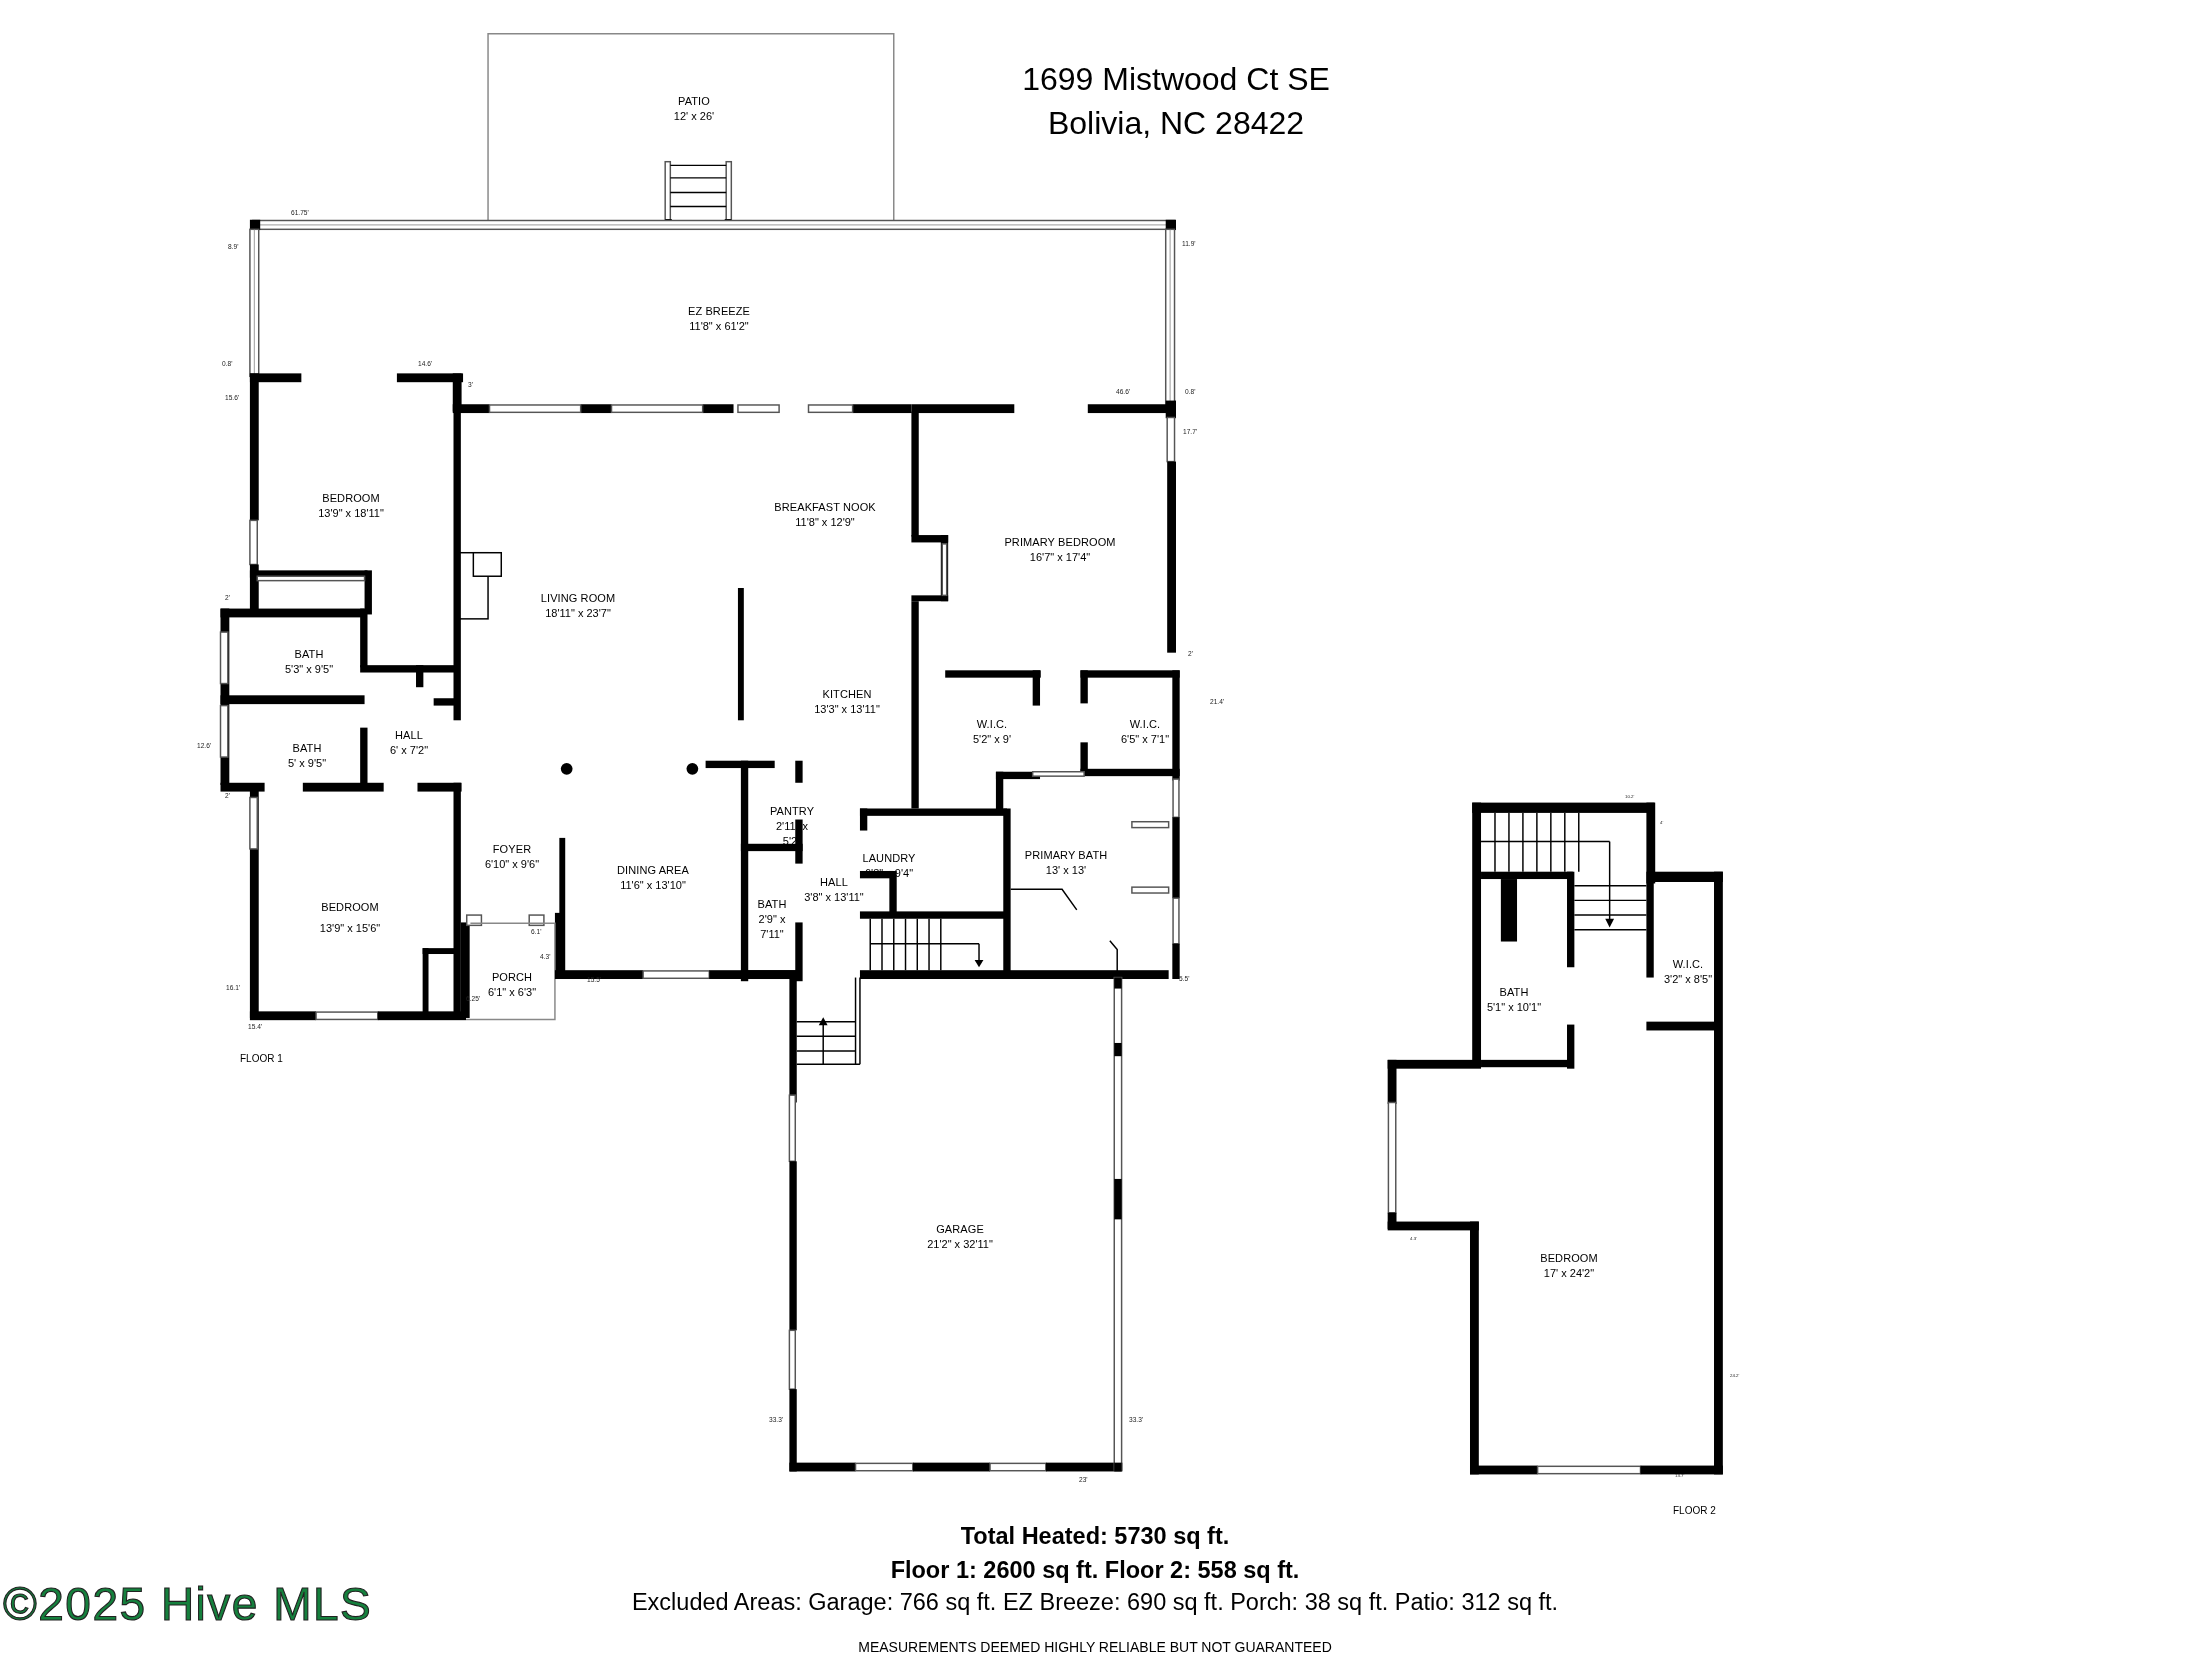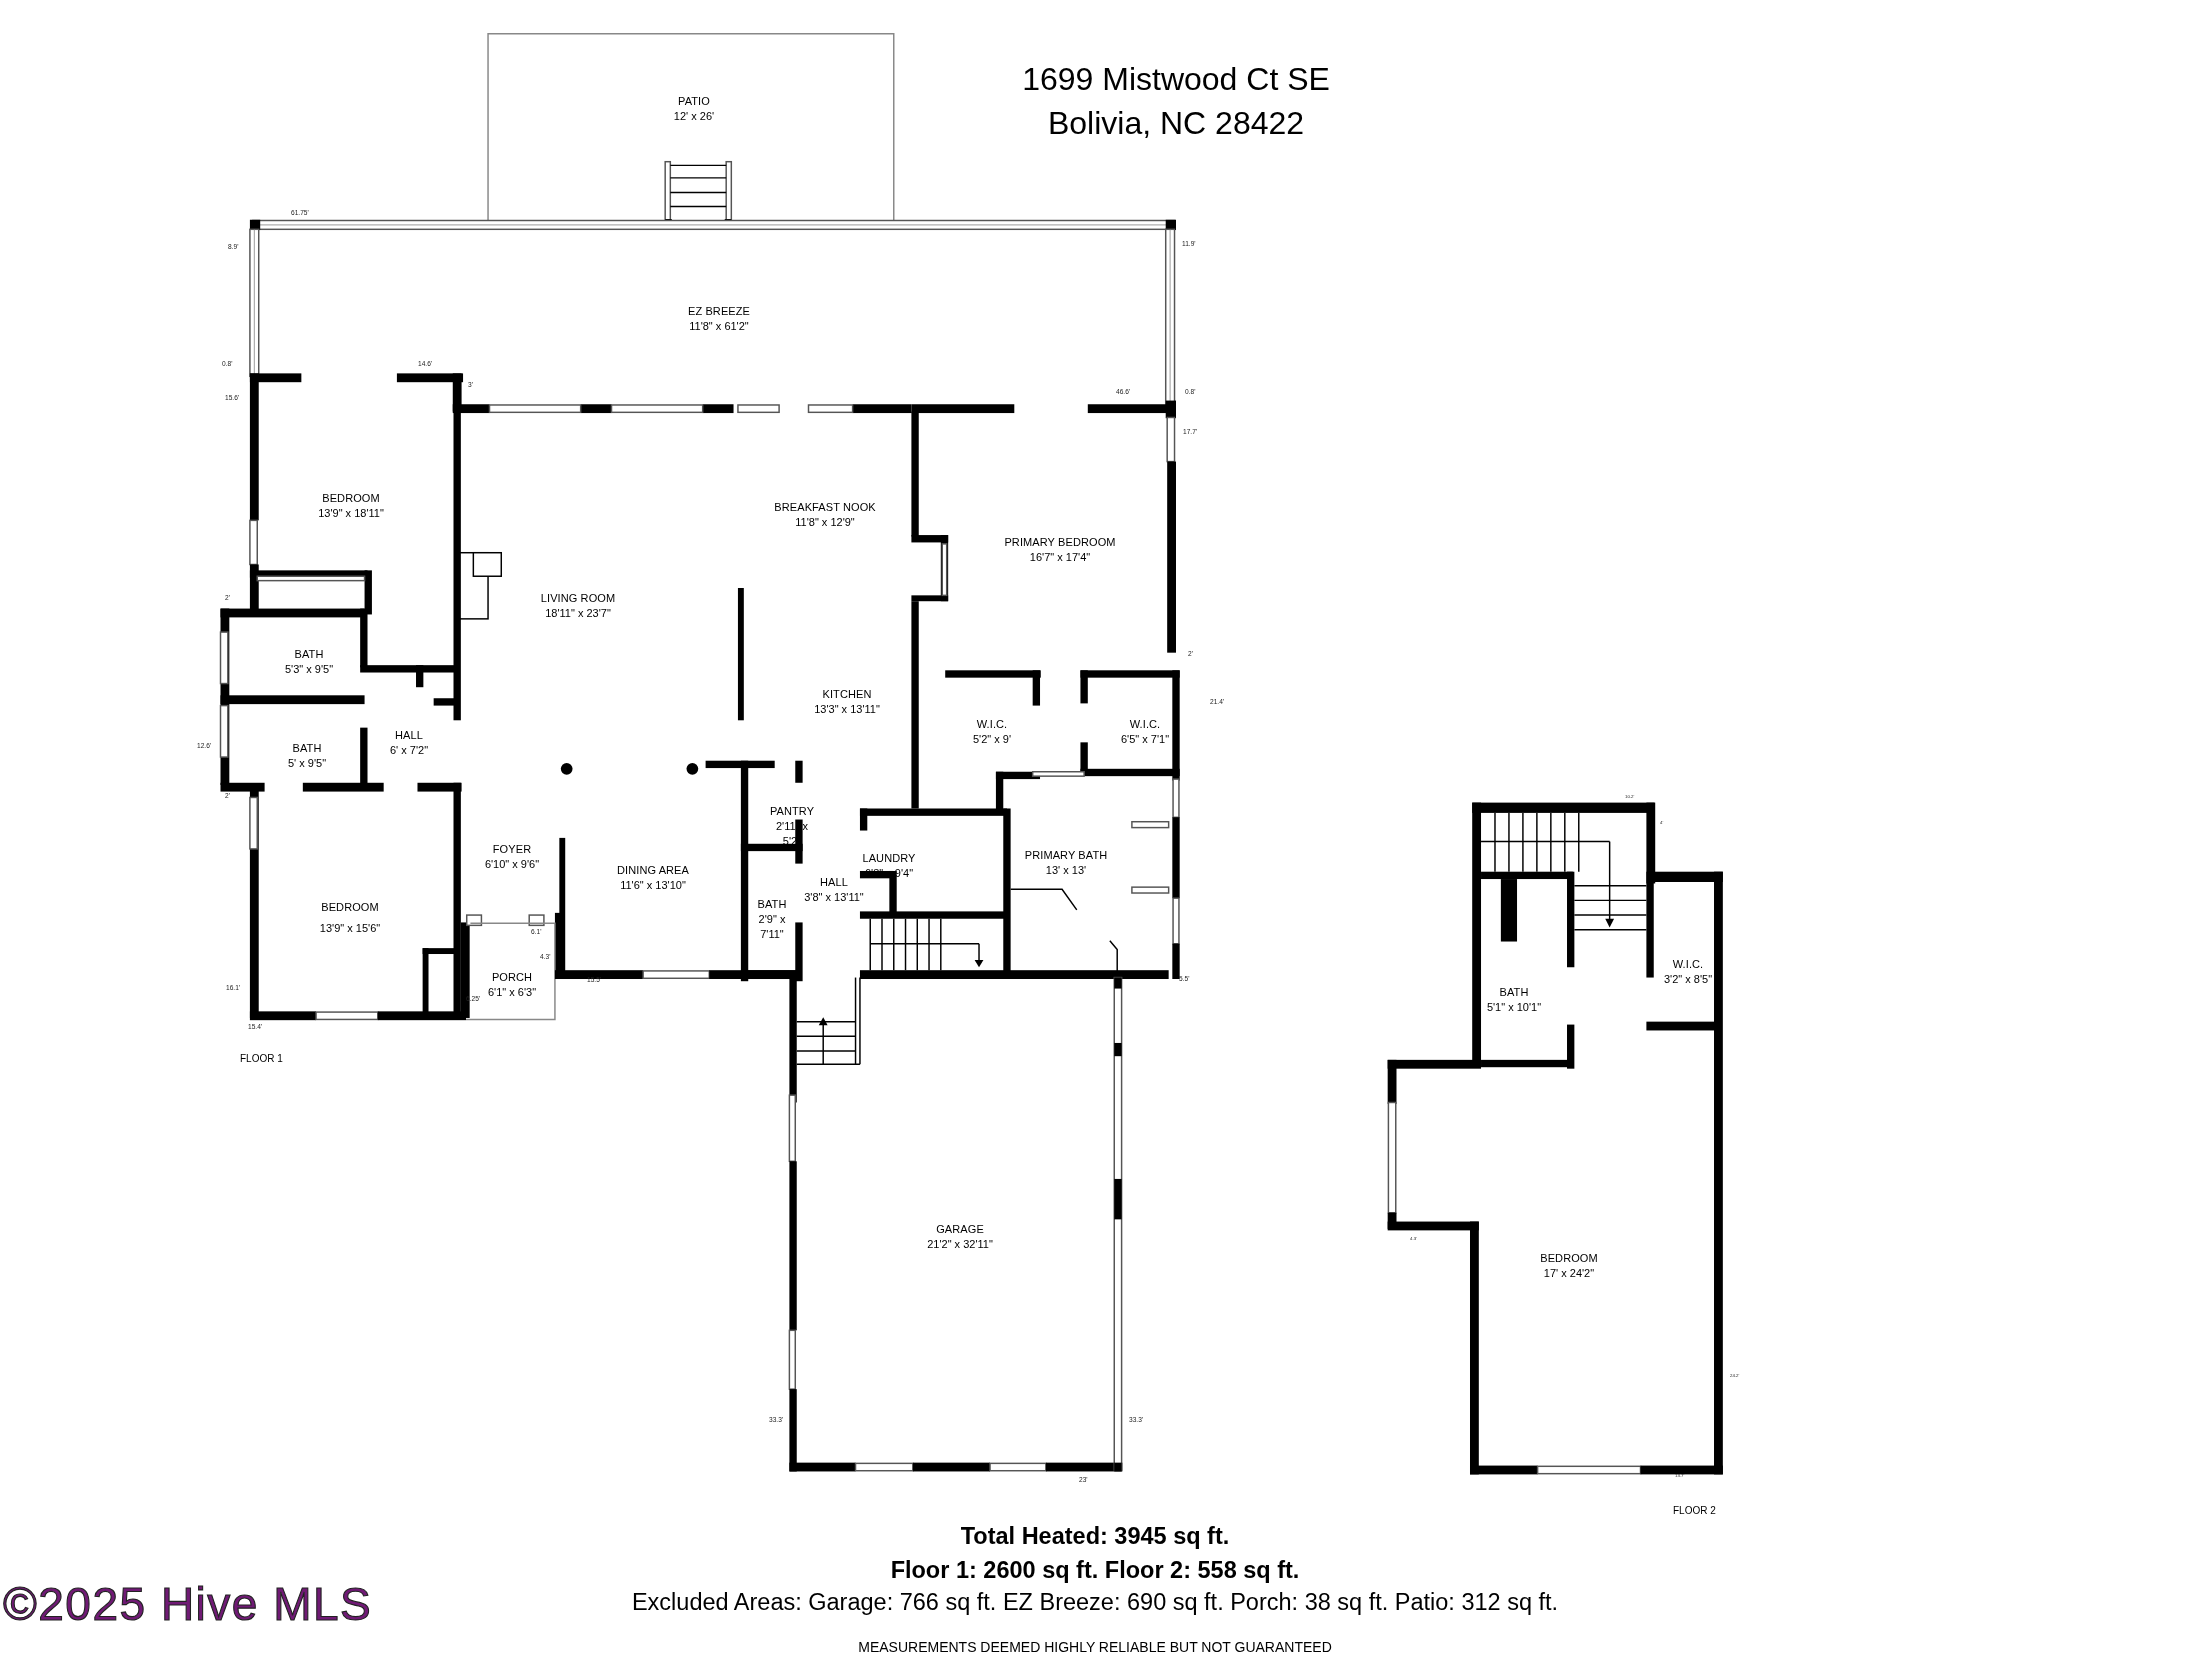--- a/index.html
+++ b/index.html
@@ -13,21 +13,21 @@
   .lbl .n { display:block; letter-spacing:0.1px; }
   .lbl .d { display:block; }
   .dim { position:absolute; font-size:6.6px; color:#222; white-space:nowrap; }
   .title { position:absolute; left:1176px; top:57px; transform:translateX(-50%); text-align:center; font-weight:normal; font-size:32px; line-height:44px; }
   .floorlbl { position:absolute; font-size:10px; }
   .summary { position:absolute; left:1095px; transform:translateX(-50%); text-align:center; white-space:nowrap; }
   .s1 { top:1523px; font-weight:bold; font-size:23.5px; }
   .s2 { top:1557px; font-weight:bold; font-size:23.5px; }
   .s3 { top:1589px; font-size:23.5px; }
   .s4 { top:1639px; font-size:14px; }
-  .wm { position:absolute; left:2.9px; top:1577px; font-size:46px; color:#701a75; -webkit-text-stroke:1.1px #222; letter-spacing:1.5px; }
+  .wm { position:absolute; left:2.9px; top:1577px; font-size:46px; color:#15803d; -webkit-text-stroke:1.1px #222; letter-spacing:1.5px; }
 </style>
 </head>
 <body>
 
 <svg id="plan" viewBox="0 0 3000 2249" xmlns="http://www.w3.org/2000/svg">
 
   <g>
     <polyline class="grey" points="664,305 664,46 1216,46 1216,305"></polyline>
 
     <rect x="905" y="220" width="7" height="85" class="win"></rect>
@@ -388,19 +388,19 @@
 <div class="dim" style="left:1079px; top:1476px;">23'</div>
 <div class="dim" style="left:1625px; top:794px; font-size:4.4px;">10.2'</div>
 <div class="dim" style="left:1660px; top:820px; font-size:4.4px;">4'</div>
 <div class="dim" style="left:1410px; top:1236px; font-size:4.4px;">4.3'</div>
 <div class="dim" style="left:1730px; top:1373px; font-size:4.4px;">24.2'</div>
 <div class="dim" style="left:1675px; top:1473px; font-size:4.4px;">13.7'</div>
 
 <div class="floorlbl" style="left:240px; top:1053px;">FLOOR 1</div>
 <div class="floorlbl" style="left:1651px; top:1505px;margin-left:22px;">FLOOR 2</div>
 
-<div class="summary s1">Total Heated: 3945 sq ft.</div>
+<div class="summary s1">Total Heated: 5730 sq ft.</div>
 <div class="summary s2">Floor 1: 2600 sq ft. Floor 2: 558 sq ft.</div>
 <div class="summary s3">Excluded Areas: Garage: 766 sq ft. EZ Breeze: 690 sq ft. Porch: 38 sq ft. Patio: 312 sq ft.</div>
 <div class="summary s4">MEASUREMENTS DEEMED HIGHLY RELIABLE BUT NOT GUARANTEED</div>
 
 <div class="wm">©2025 Hive MLS</div>
 
 
 </body></html>

